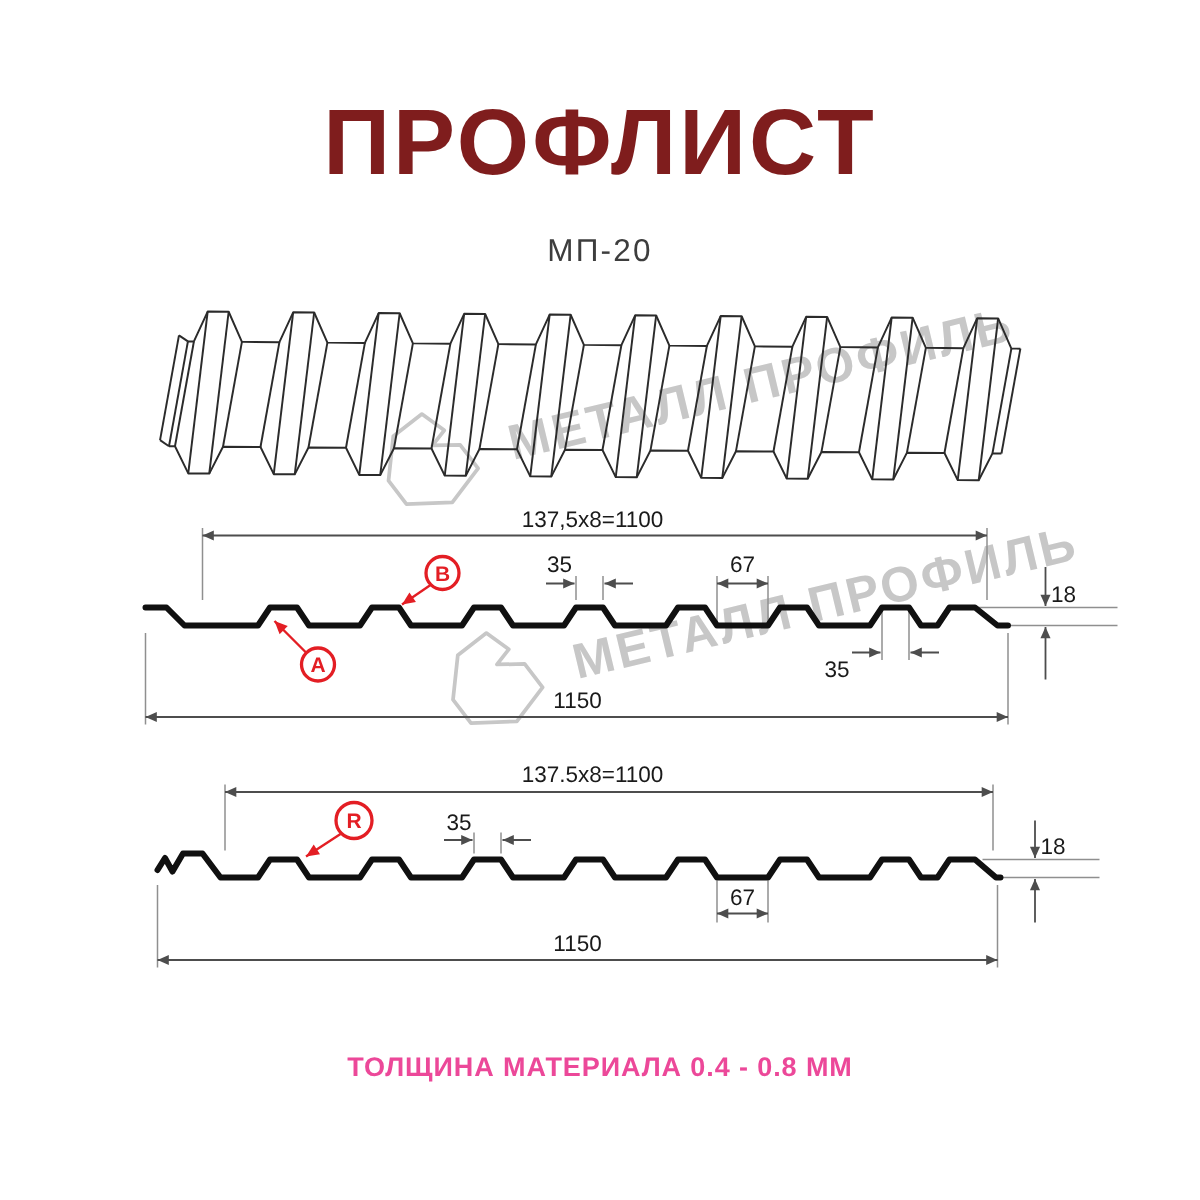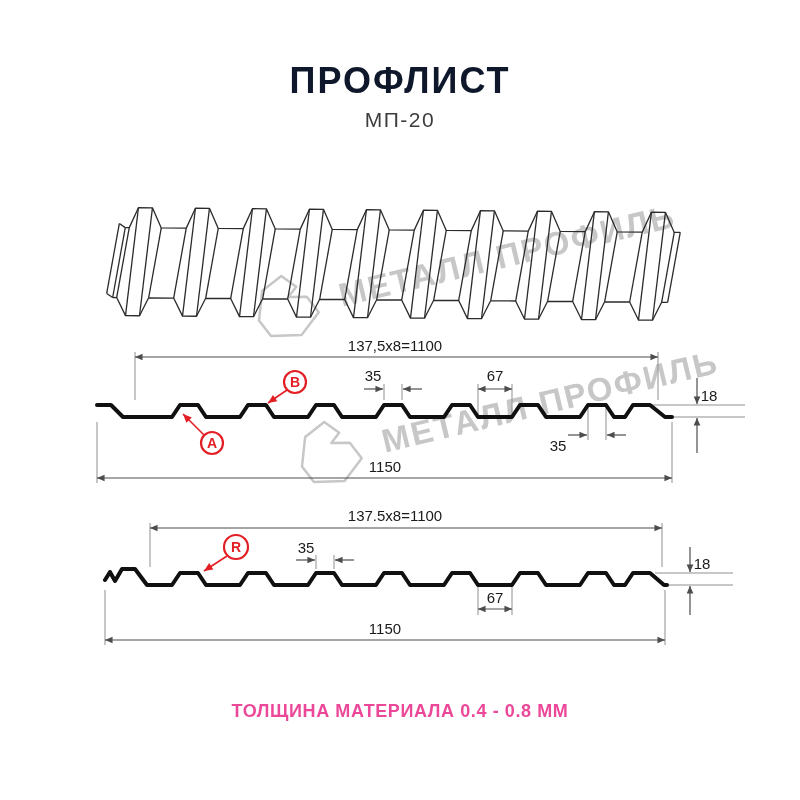--- a/index.html
+++ b/index.html
@@ -2,22 +2,22 @@
 <html><head>
 <meta charset="utf-8">
 <style>
   html,body { margin:0; padding:0; }
   body {
     width:800px; height:800px; position:relative; overflow:hidden;
     background:#ffffff; font-family:"Liberation Sans", sans-serif;
   }
   .abs { position:absolute; }
   .header { left:0; right:0; top:60px; text-align:center; z-index:3; }
-  .title { margin:0; font-size:36px; font-weight:bold; letter-spacing:2px; color:#0f172a;text-align:center; }
-  .subtitle { margin:6px 0 0 0; font-size:21px; font-weight:normal; letter-spacing:1.5px; color:#3d3d3d; }
+  .title { margin:0; font-size:62px; font-weight:bold; letter-spacing:2px; color:#7f1d1d;text-align:center; }
+  .subtitle { margin:25px 0 0 0; font-size:21px; font-weight:normal; letter-spacing:1.5px; color:#3d3d3d; }
   .footer { left:0; right:0; top:701px; text-align:center; font-size:18px; font-weight:bold;
             letter-spacing:0.6px; color:#ec4899; z-index:3; }
   .wm { position:absolute; display:flex; align-items:center; gap:16px; color:#c7c7c7;
         transform:rotate(-13.5deg); transform-origin:0 50%; z-index:1; white-space:nowrap; }
   .wm .wmtext { font-size:33px; font-weight:bold; letter-spacing:2px; }
   .lay { position:absolute; z-index:2; }
   svg text { font-family:"Liberation Sans", sans-serif; }
   .profile { fill:none; stroke:#101010; stroke-width:4; stroke-linejoin:round; stroke-linecap:round; }
   .sheet3d { fill:none; stroke:#2b2b2b; stroke-width:1.3; stroke-linejoin:round; }
   .ext  { stroke:#8f8f8f; stroke-width:1; fill:none; }

